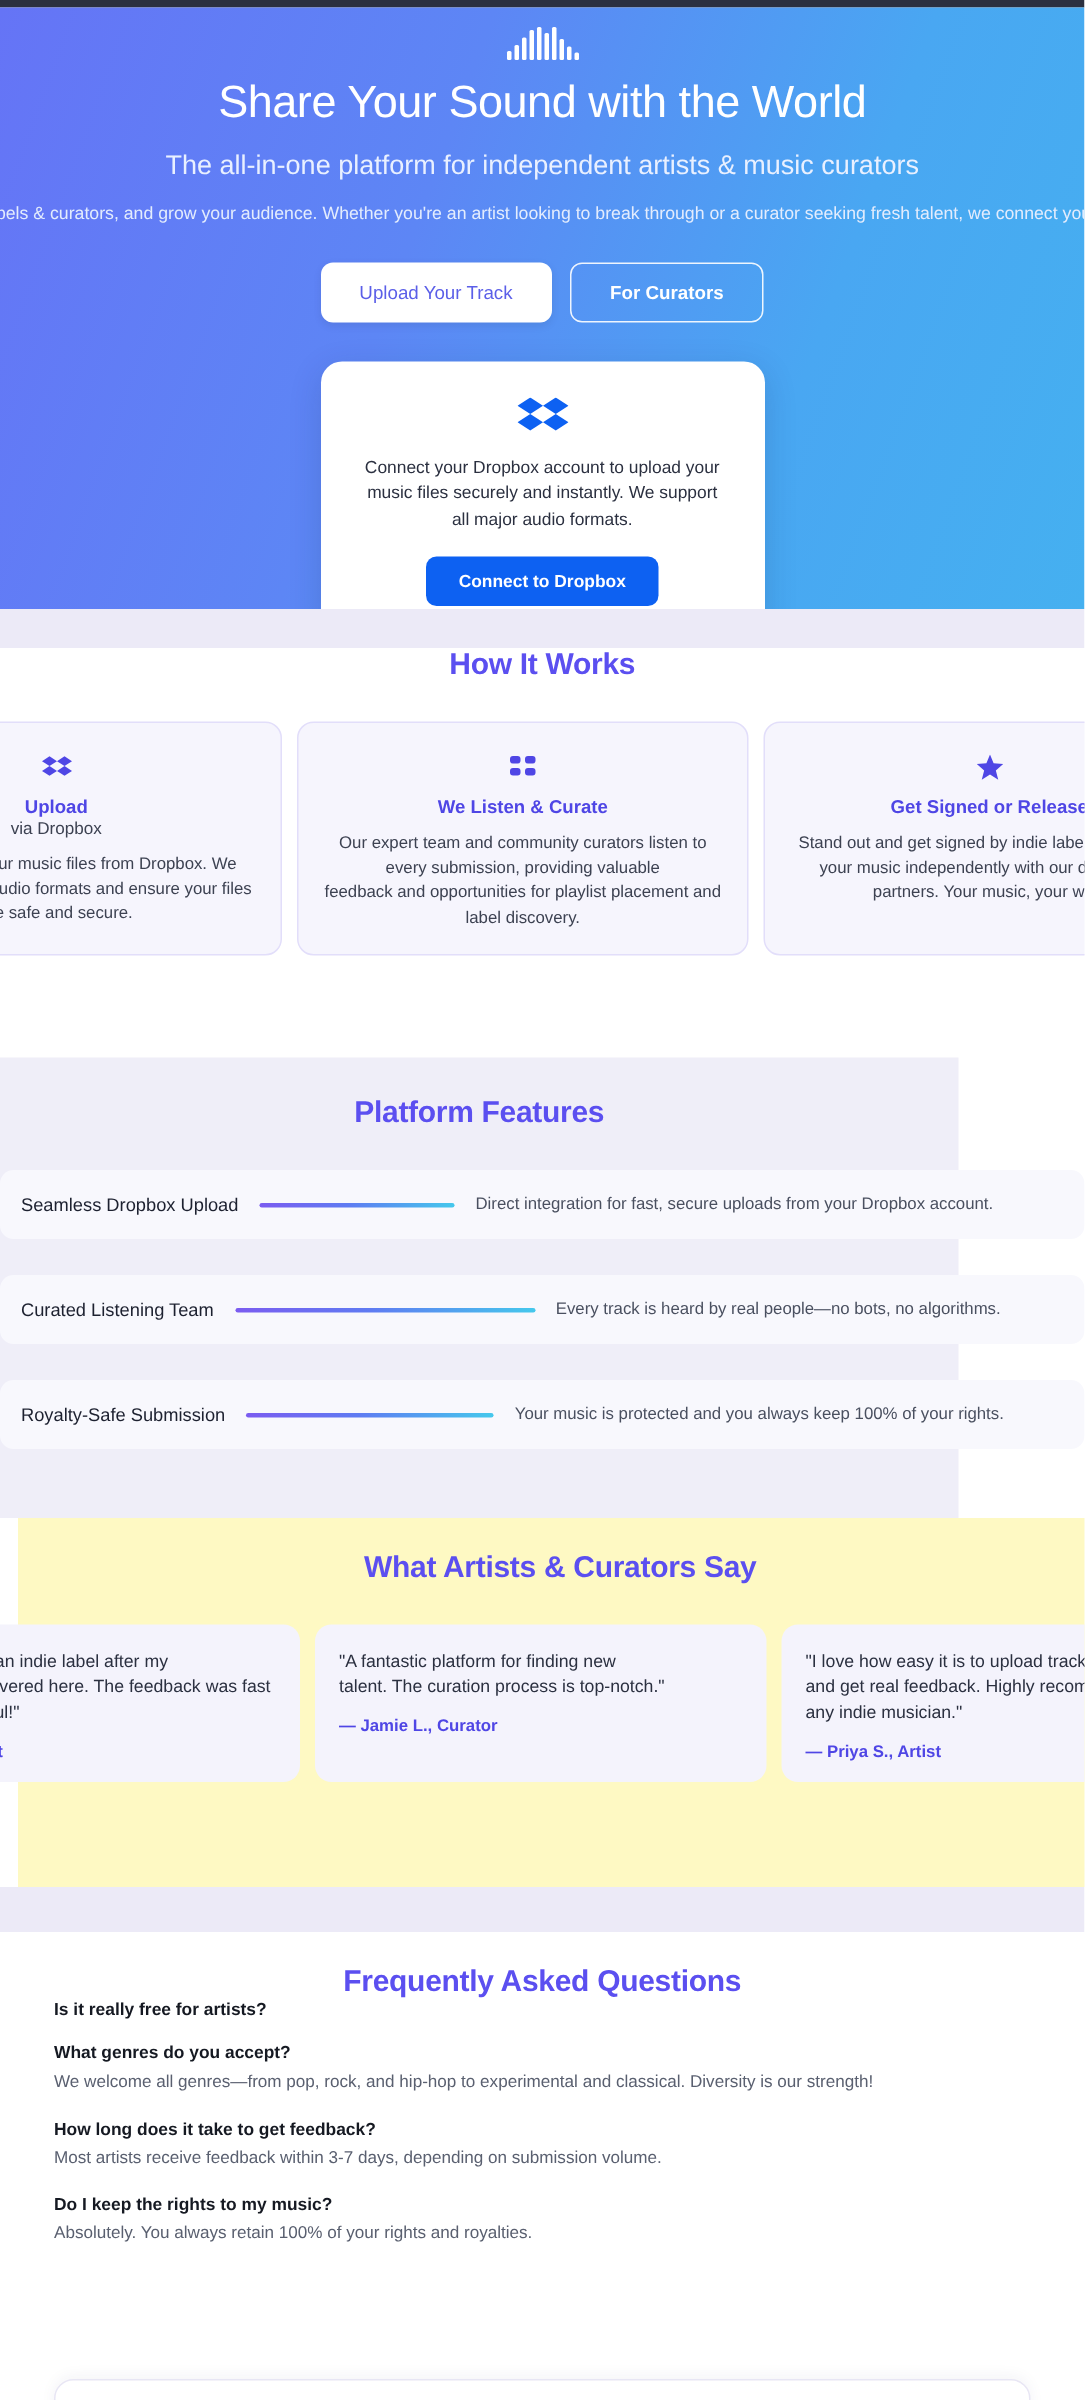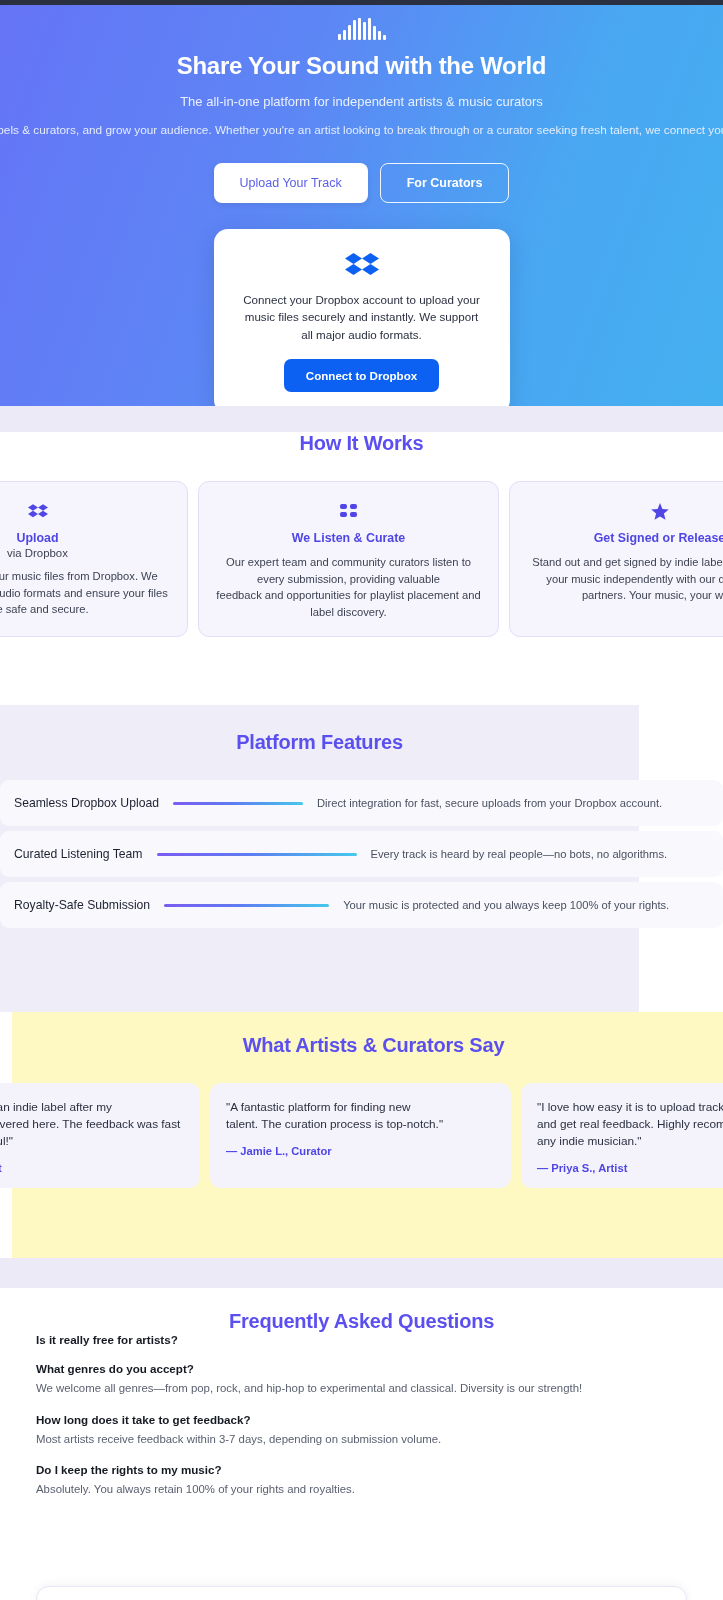--- a/index.html
+++ b/index.html
@@ -24,25 +24,25 @@
     overflow:hidden;
   }
   .wave{
     margin:13px auto 0; width:48px; height:22px;
     display:flex; align-items:flex-end; justify-content:center; gap:2px;
   }
   .wave i{ display:block; width:3px; background:#ffffff; border-radius:1px; }
 
   .hero-title{
     margin-top:12px; text-align:center;
-    font-size:24px; font-weight:700; color:#ffffff; letter-spacing:-.3px;
+    font-size:30px; font-weight:400; color:#ffffff; letter-spacing:-.3px;
   }
   .hero-sub{
     margin-top:14px; text-align:center;
-    font-size:13px; color:#e9f0ff; font-weight:400;
+    font-size:18px; color:#e9f0ff; font-weight:400;
   }
   .hero-desc{
     margin-top:13px; text-align:center;
     font-size:11.8px; color:#e3ecfd; line-height:1.45;
     width:1120px; margin-left:-198px;
   }
 
   .hero-btns{
     margin-top:24px; display:flex; justify-content:center; gap:12px;
   }
@@ -90,21 +90,21 @@
     flex:1; background:#f6f5fd; border:1px solid #e2defa; border-radius:11px;
     padding:18px 16px 16px; text-align:center;
   }
   .how-icon{ height:22px; display:flex; align-items:center; justify-content:center; color:#4f46e5; }
   .how-title{ margin-top:9px; font-size:12.4px; font-weight:700; color:#4f46e5; }
   .how-sub{ margin-top:2px; font-size:11.4px; color:#3d4252; }
   .how-desc{ margin-top:9px; font-size:11.2px; color:#3d4252; line-height:1.48; }
 
   
   .sec-feat{ position:absolute; top:705px; left:0; width:639px; height:307px; background:#efeef8; }
-  .feat-list{ margin-top:26px; display:flex; flex-direction:column; gap:5px; }
+  .feat-list{ margin-top:26px; display:flex; flex-direction:column; gap:24px; }
   .feat-row{
     background:#f8f8fd; border-radius:9px; height:46px;
     display:flex; align-items:center; padding:0 14px;
     width:723px;
   }
   .feat-name{ font-size:12.2px; color:#1d2130; white-space:nowrap; }
   .feat-bar{
     height:3px; border-radius:2px; margin:0 14px;
     background:linear-gradient(90deg,#7b5cf0 0%,#5f7bf2 45%,#45c8ec 100%);
   }

